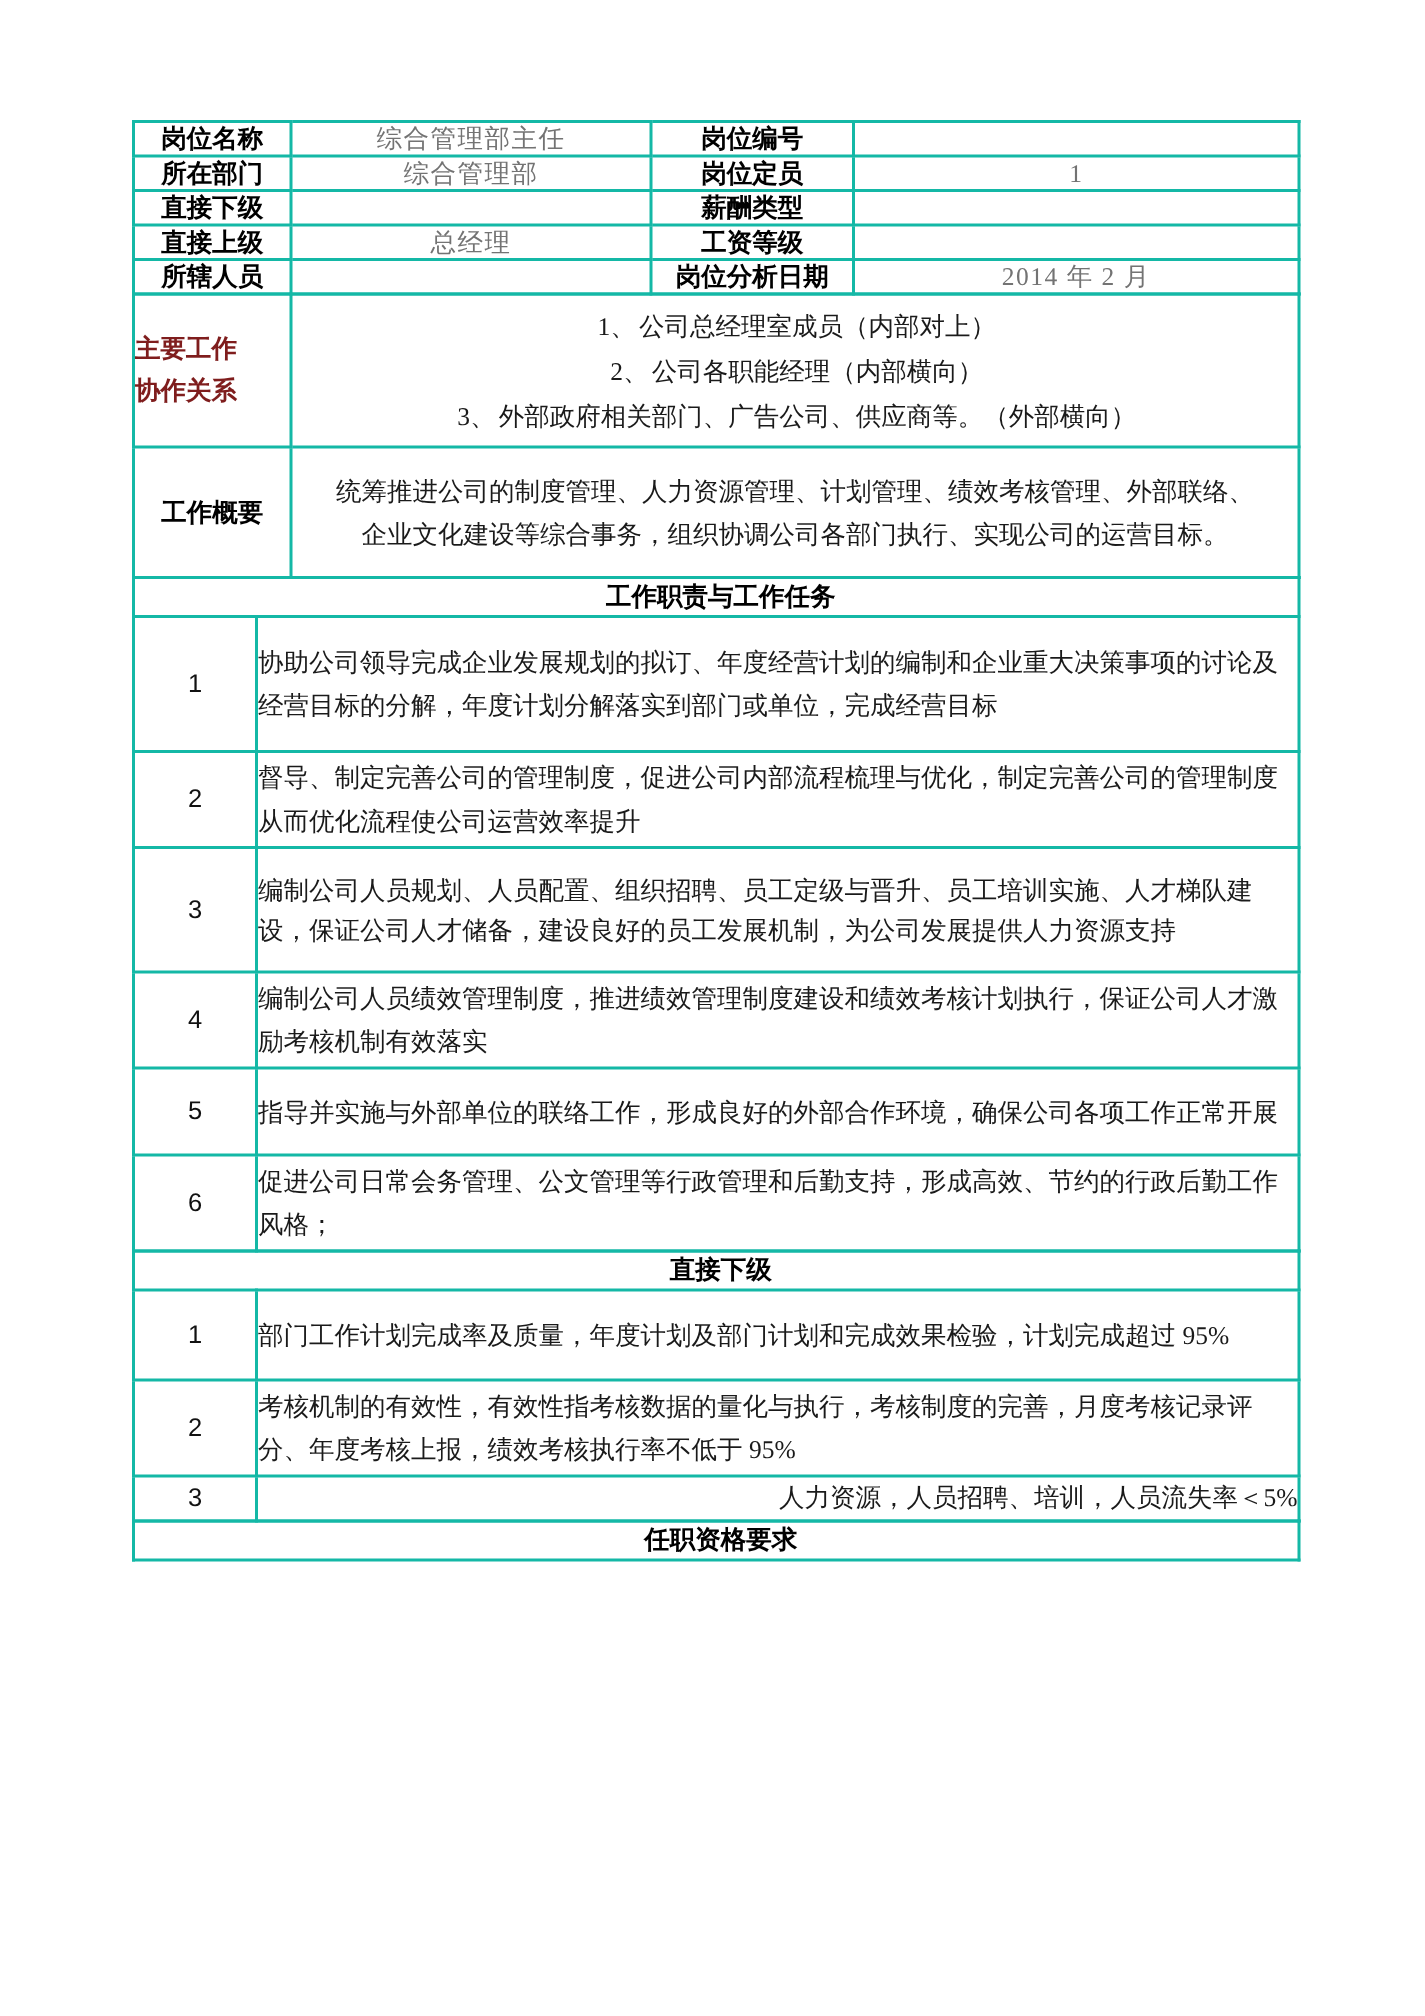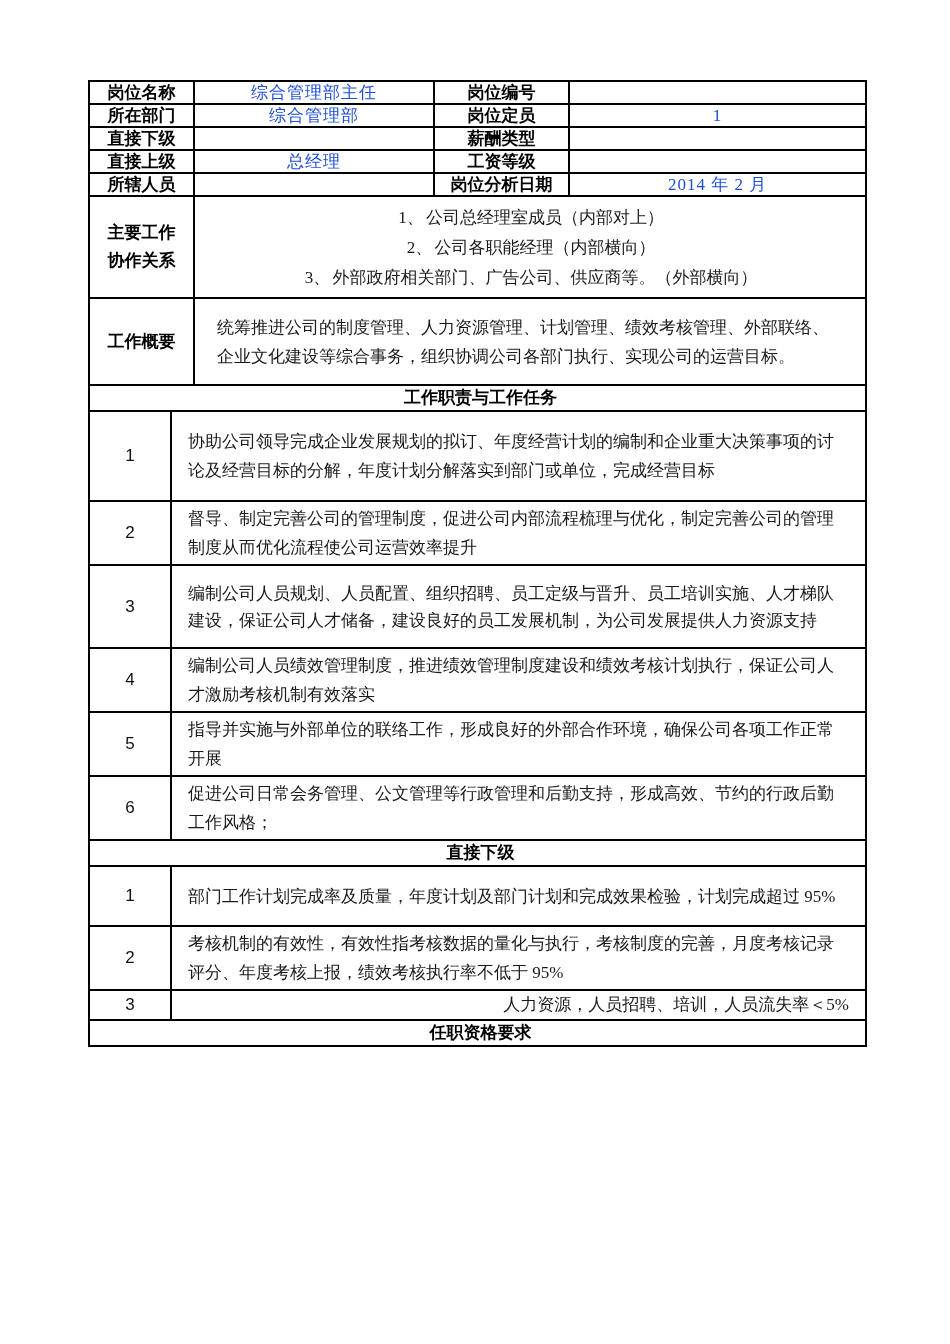--- a/index.html
+++ b/index.html
@@ -19,71 +19,70 @@
     top: 80px;
     width: 777px;
   }
   table {
     border-collapse: collapse;
     width: 777px;
     table-layout: fixed;
   }
   table + table { margin-top: -2px; }
   td {
-    border: 2px solid #000000;
+    border: 2px solid #14b8a6;
     vertical-align: middle;
     font-size: 17px;
     overflow: hidden;
   }
   .lbl {
     font-family: "Liberation Sans", "DejaVu Sans", sans-serif;
     font-weight: bold;
     color: #000000;
     text-align: center;
   }
   .val {
     text-align: center;
-    color: #1d4ed8;
+    color: #737373;
     letter-spacing: 1px;
   }
   .info-row td { height: 23px; line-height: 21px; }
   .section-hd td {
     height: 26px;
     line-height: 24px;
     font-family: "Liberation Sans", "DejaVu Sans", sans-serif;
     font-weight: bold;
     font-size: 17px;
     color: #000000;
     text-align: center;
     padding-left: 6px;
   }
   .multi-label {
     font-family: "Liberation Sans", "DejaVu Sans", sans-serif;
     font-weight: bold;
-    color: #000000;
-    text-align: center;
+    color: #7f1d1d;
     line-height: 28px;
   }
   .list-cell { padding: 6px 8px 4px 8px; text-align: center; }
   .list-line { line-height: 30px; white-space: nowrap; }
   .list-num { display: inline-block; min-width: 30px; }
   .para-cell {
     padding: 4px 22px;
     line-height: 29px;
-    text-align: left;
+    text-align: center;
     color: #1a1a1a;
   }
   .num-cell {
     font-family: "Liberation Sans", "DejaVu Sans", sans-serif;
     text-align: center;
     color: #111111;
     font-size: 17px;
   }
   .duty-text {
-    padding: 2px 16px;
+    padding: 2px 0;
     line-height: 29px;
     text-align: left;
     color: #1a1a1a;
   }
   .h90 td { height: 90px; }
   .h60 td { height: 60px; }
   .h83 td { height: 83px; line-height: 27px; }
   .h83 .duty-text { line-height: 27px; }
   .h59 td { height: 59px; }
   .h58 td { height: 58px; }

